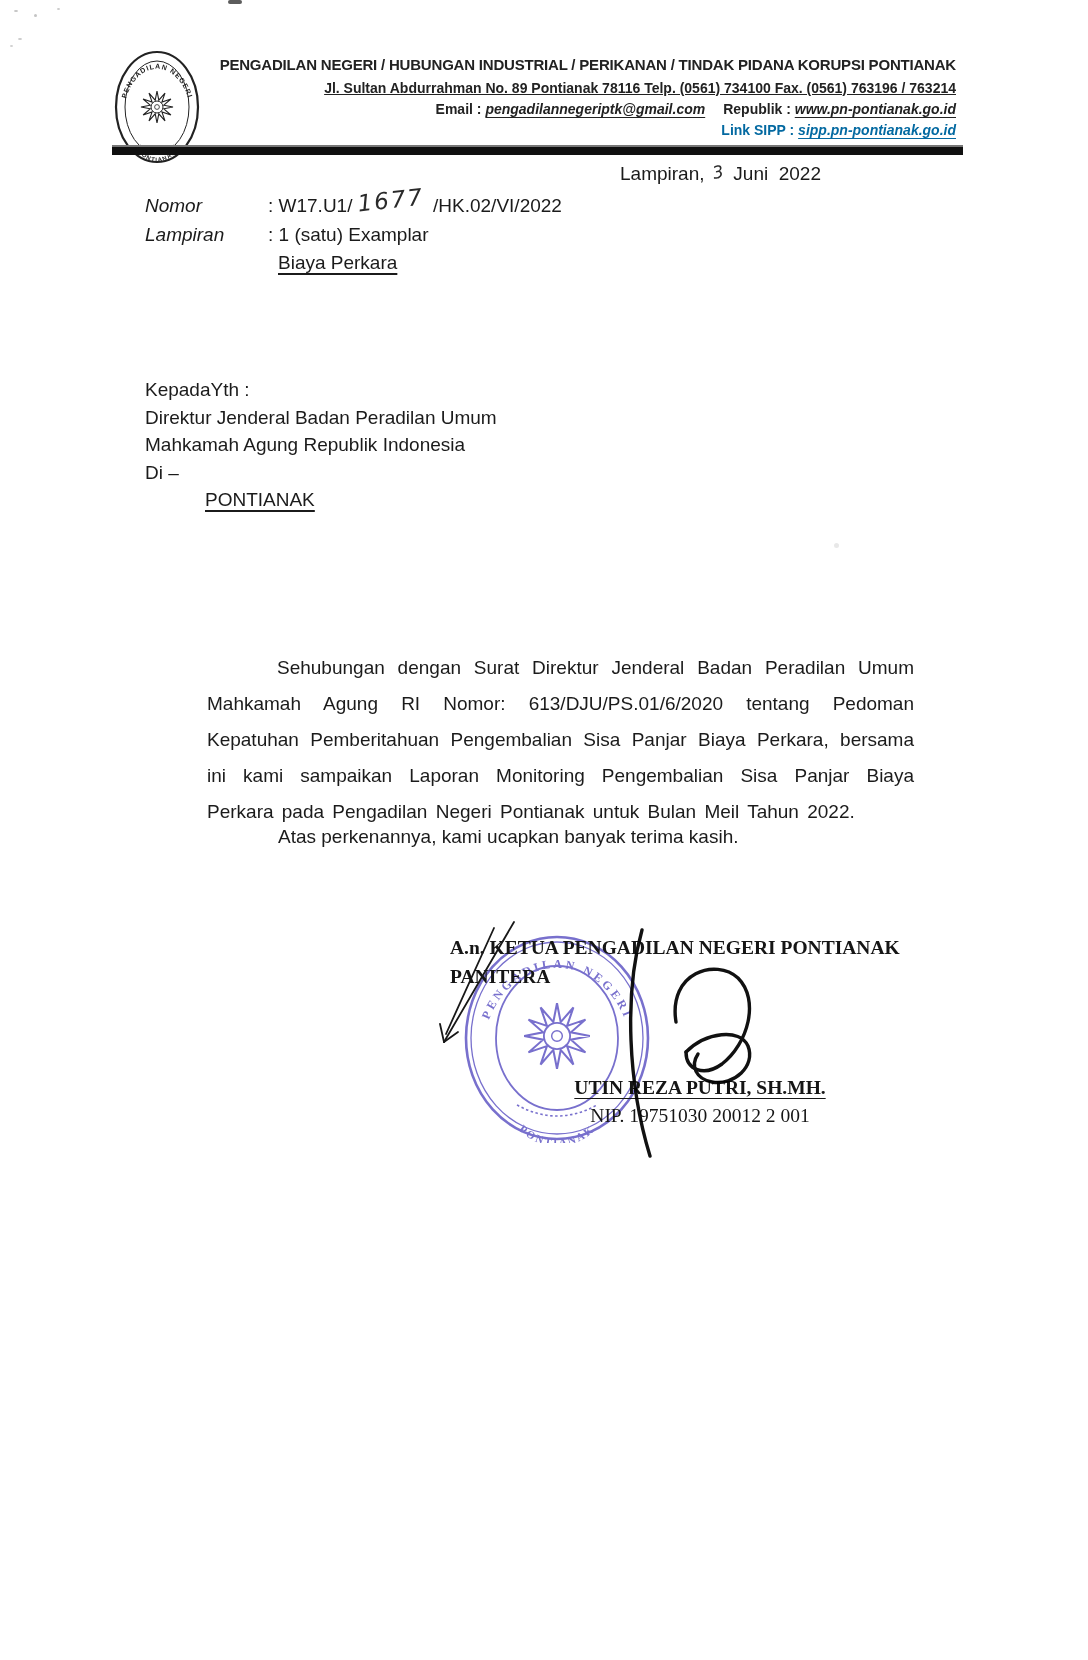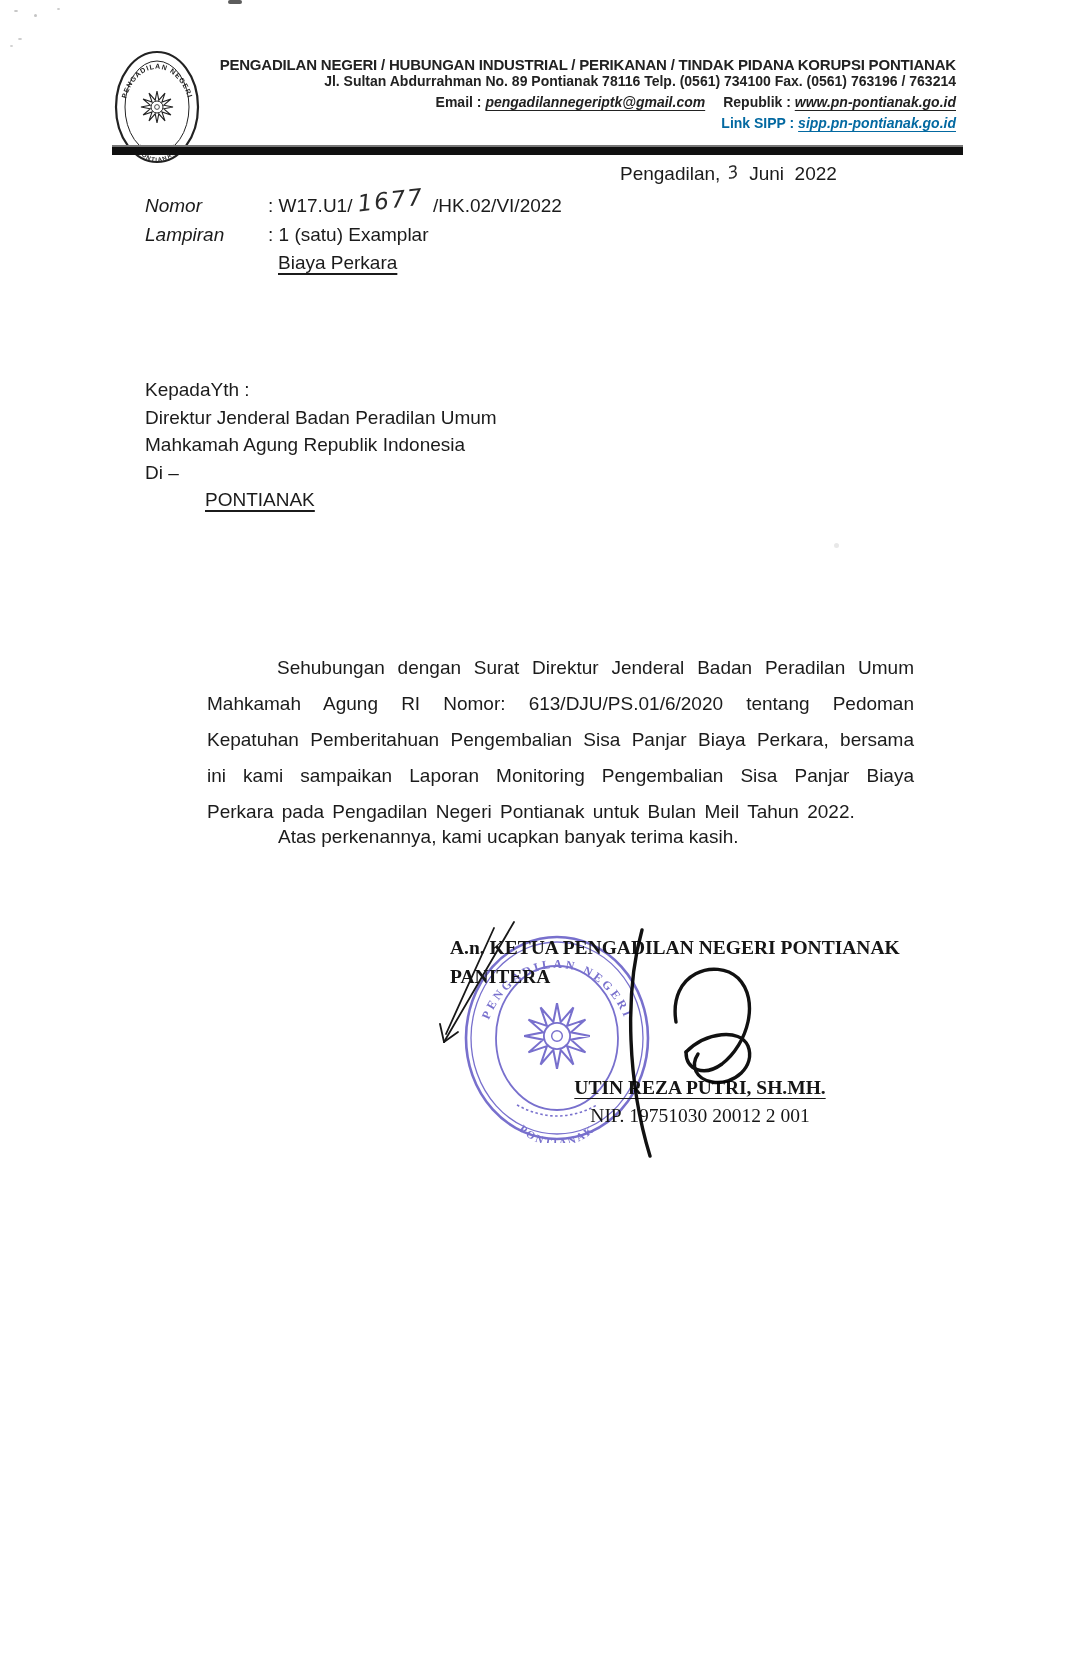--- a/index.html
+++ b/index.html
@@ -5,21 +5,21 @@
   html,body{margin:0;padding:0;background:#e8e8e8;}
   .page{
     position:relative;width:1088px;height:1660px;background:#ffffff;
     font-family:"Liberation Sans", sans-serif;color:#1b1b1b;overflow:hidden;
     margin:0 auto;
   }
   
   .seal{position:absolute;left:113px;top:48px;width:88px;height:118px;}
   .lh-text{position:absolute;left:204px;top:56px;width:752px;text-align:right;}
   .lh-org{font-size:15px;font-weight:700;letter-spacing:-0.2px;white-space:nowrap;color:#222;}
-  .lh-addr{font-size:14px;font-weight:700;margin-top:0;white-space:nowrap;color:#222;}
+  .lh-addr{font-size:14px;font-weight:700;margin-top:7px;white-space:nowrap;color:#222;text-decoration:underline;}
   .lh-contact{font-size:14px;font-weight:700;margin-top:5px;white-space:nowrap;color:#222;}
   .lh-sipp{font-size:14px;font-weight:700;margin-top:5px;white-space:nowrap;color:#0369a1;}
   .lh-link{font-style:italic;text-decoration:underline;text-underline-offset:3px;}
   .lh-gap{display:inline-block;width:18px;}
   .divider{position:absolute;left:112px;top:147px;width:851px;height:8px;background:#101010;box-shadow:0 -2px 0 #777;}
   
   .dateline{position:absolute;left:620px;top:163px;font-size:19px;white-space:pre;}
   .dateline span{white-space:pre;}
   .hw{font-family:"DejaVu Sans", sans-serif;font-style:italic;display:inline-block;color:#2a2a2a;}
   .hw-day{font-size:17px;transform:rotate(-12deg) translateY(-2px);margin:0 10px 0 8px;}
@@ -86,21 +86,21 @@
 
   <div class="lh-text">
     <div class="lh-org">PENGADILAN NEGERI / HUBUNGAN INDUSTRIAL / PERIKANAN / TINDAK PIDANA KORUPSI PONTIANAK</div>
     <div class="lh-addr">Jl. Sultan Abdurrahman No. 89 Pontianak 78116  Telp. (0561) 734100  Fax. (0561) 763196 / 763214</div>
     <div class="lh-contact"><span>Email : </span><span class="lh-link">pengadilannegeriptk@gmail.com</span><span class="lh-gap"></span><span>Republik : </span><span class="lh-link">www.pn-pontianak.go.id</span></div>
     <div class="lh-sipp"><span>Link SIPP : </span><span class="lh-link">sipp.pn-pontianak.go.id</span></div>
   </div>
 
   <div class="divider"></div>
 
-  <div class="dateline"><span>Pengadilan,</span><span class="hw hw-day">3</span><span>Juni  2022</span></div>
+  <div class="dateline"><span>Lampiran,</span><span class="hw hw-day">3</span><span>Juni  2022</span></div>
 
   <div class="meta">
     <div><span class="lbl">Nomor</span><span>: W17.U1/</span><span class="hw hw-num">1677</span><span>/HK.02/VI/2022</span></div>
     <div><span class="lbl">Lampiran</span><span>: 1 (satu) Examplar</span></div>
     <div class="perihal-l2"><span class="ul">Biaya Perkara</span></div>
   </div>
 
   <div class="addressee">
     <div>KepadaYth :</div>
     <div>Direktur Jenderal Badan Peradilan Umum</div>

